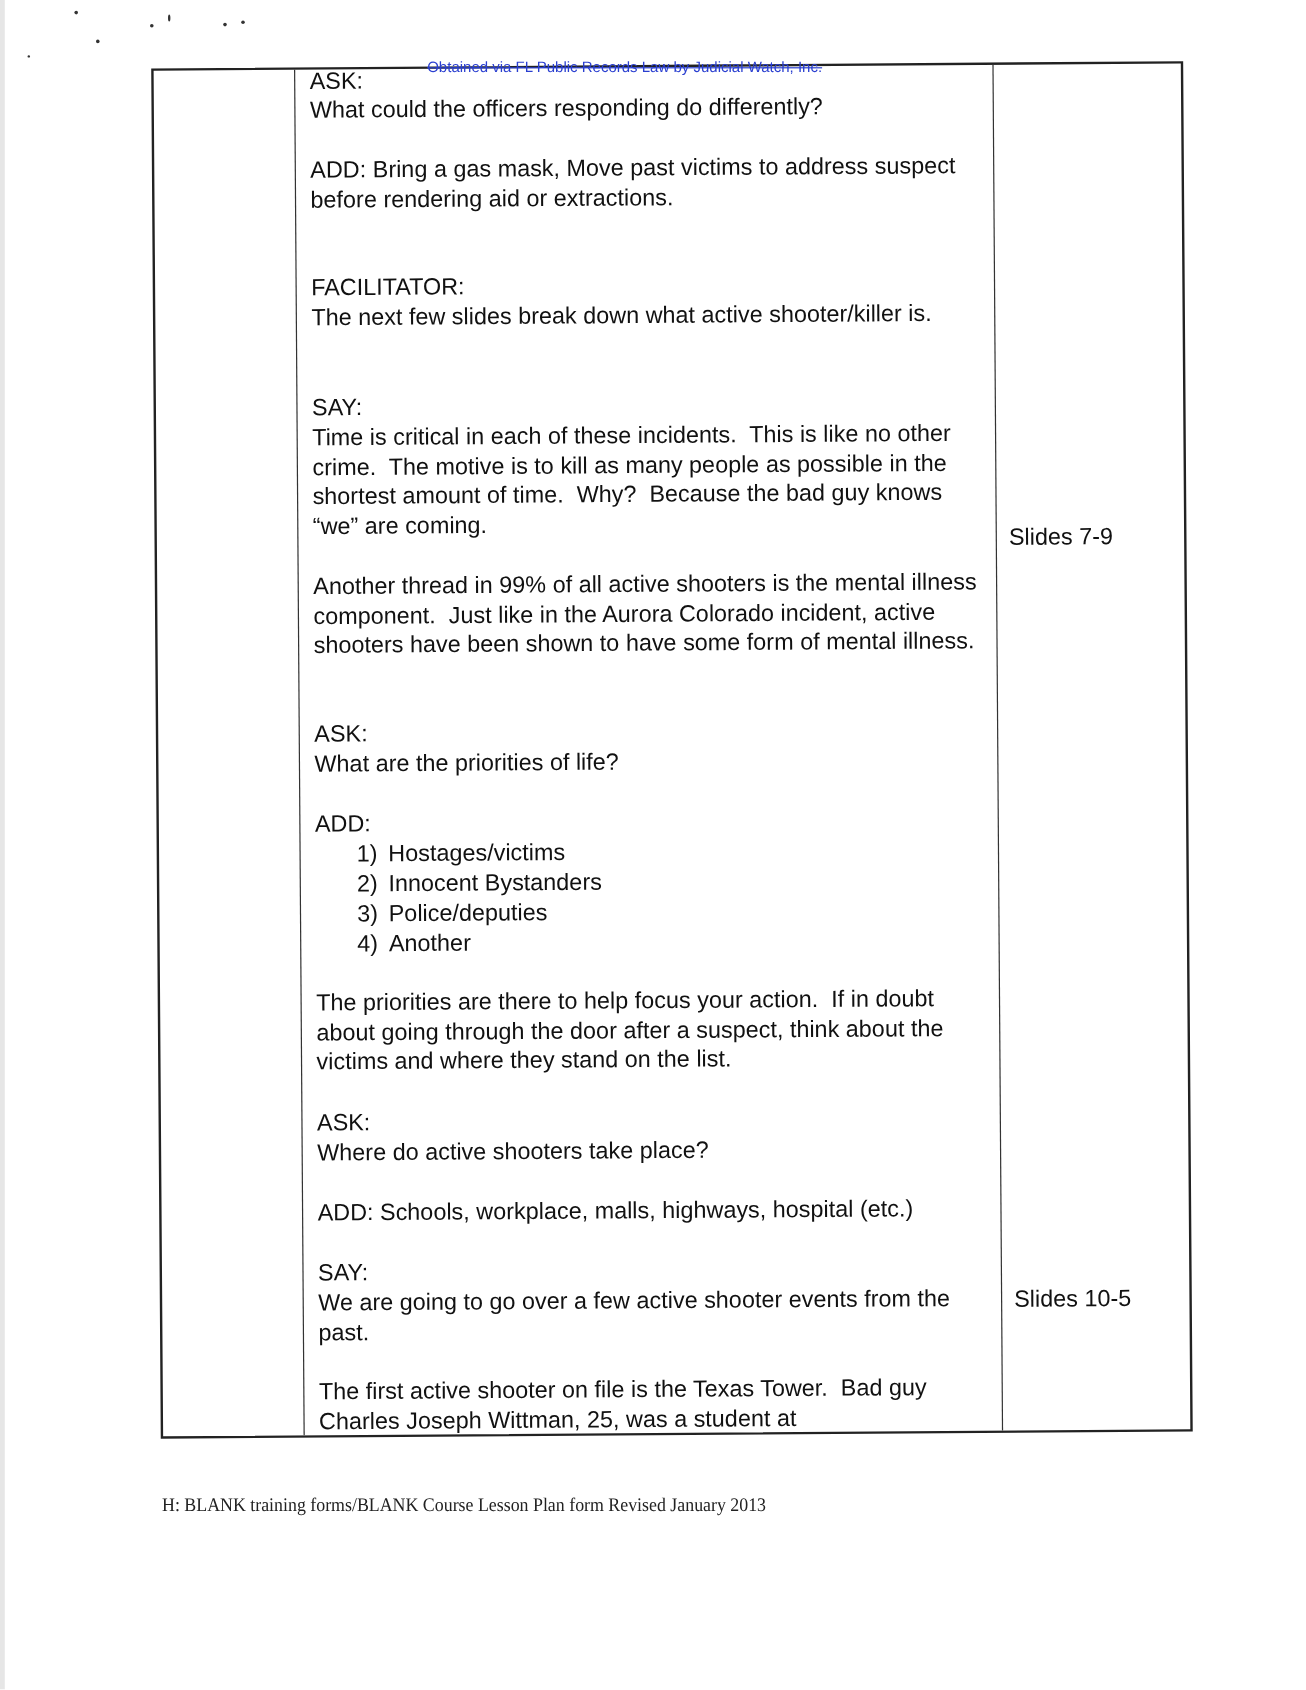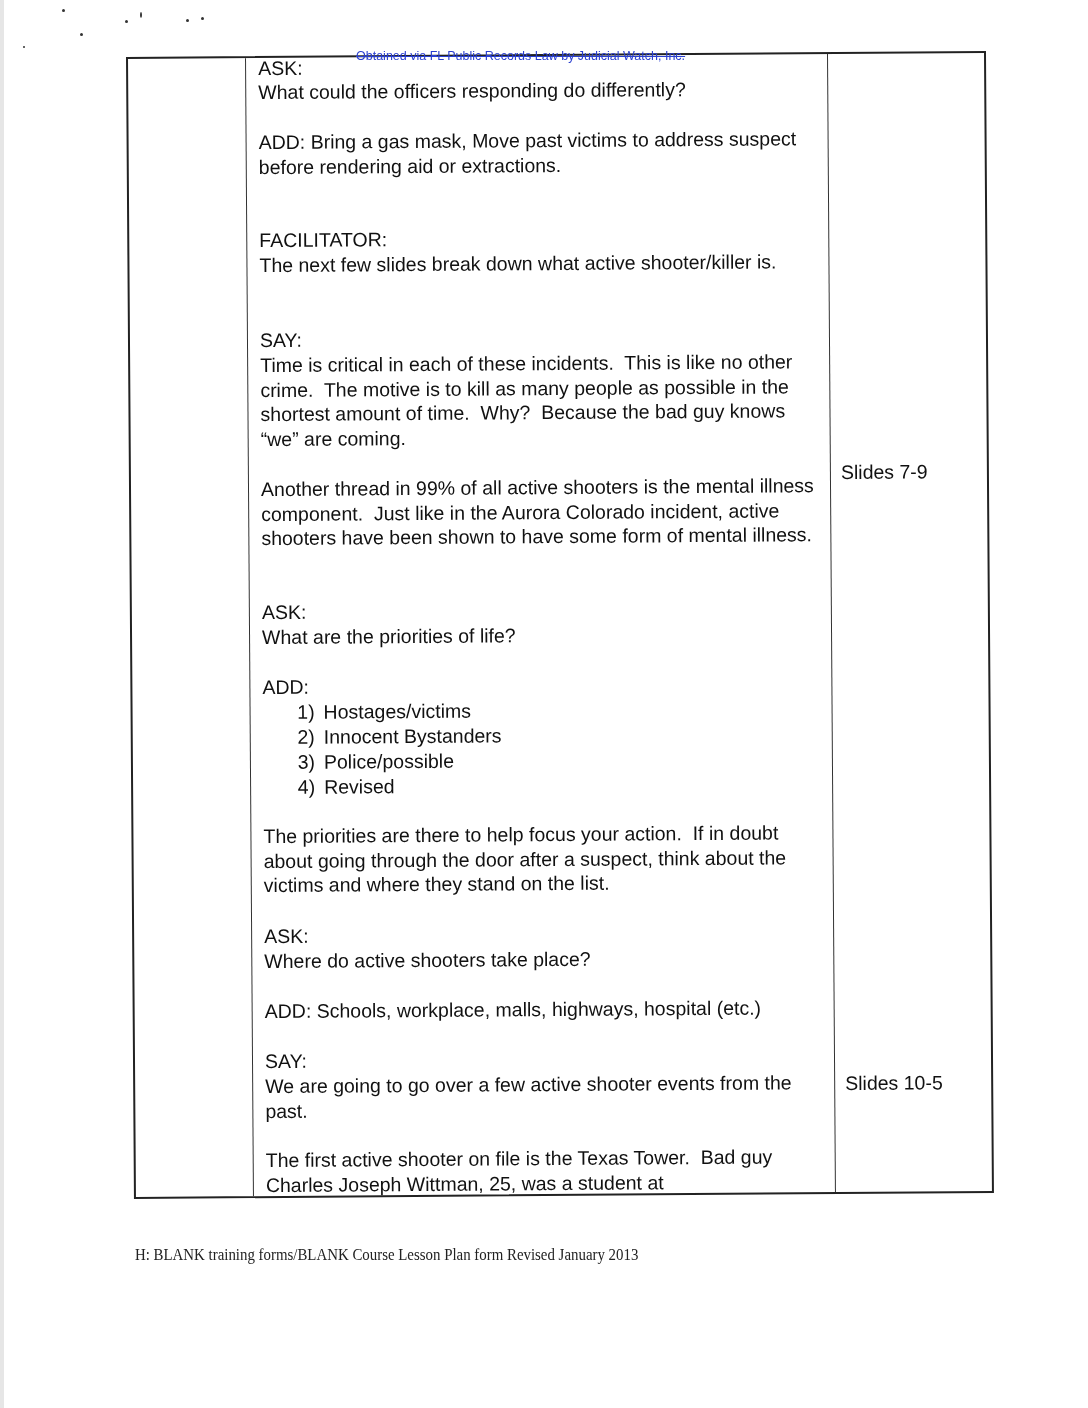--- a/index.html
+++ b/index.html
@@ -141,36 +141,36 @@
 
     <div class="block" style="top:419px;width:556px;">Another thread in 99% of all active shooters is the mental illness component.  Just like in the Aurora Colorado incident, active shooters have been shown to have some form of mental illness.</div>
 
     <div class="block" style="top:542px;">ASK:</div>
     <div class="block" style="top:567px;">What are the priorities of life?</div>
 
     <div class="block" style="top:617px;">ADD:</div>
     <div class="list" style="top:642px;">
       <span class="list-item"><span class="list-num">1)</span><span>Hostages/victims</span></span>
       <span class="list-item"><span class="list-num">2)</span><span>Innocent Bystanders</span></span>
-      <span class="list-item"><span class="list-num">3)</span><span>Police/possible</span></span>
-      <span class="list-item"><span class="list-num">4)</span><span>Revised</span></span>
+      <span class="list-item"><span class="list-num">3)</span><span>Police/deputies</span></span>
+      <span class="list-item"><span class="list-num">4)</span><span>Another</span></span>
     </div>
 
     <div class="block" style="top:766px;width:550px;">The priorities are there to help focus your action.  If in doubt about going through the door after a suspect, think about the victims and where they stand on the list.</div>
 
     <div class="block" style="top:866px;">ASK:</div>
     <div class="block" style="top:891px;">Where do active shooters take place?</div>
 
     <div class="block" style="top:941px;">ADD: Schools, workplace, malls, highways, hospital (etc.)</div>
 
     <div class="block" style="top:991px;">SAY:</div>
     <div class="block" style="top:1016px;width:552px;">We are going to go over a few active shooter events from the past.</div>
 
     <div class="block" style="top:1090px;width:540px;">The first active shooter on file is the Texas Tower.  Bad guy Charles Joseph Wittman, 25, was a student at</div>
   </div>
 
   <div class="col-right">
-    <div class="slides-label" style="top:407px;">Slides 7-9</div>
+    <div class="slides-label" style="top:383px;">Slides 7-9</div>
     <div class="slides-label" style="top:1018px;">Slides 10-5</div>
   </div>
 </div>
 
 <div class="footer">H: BLANK training forms/BLANK Course Lesson Plan form Revised January 2013</div>
 
 </body></html>

